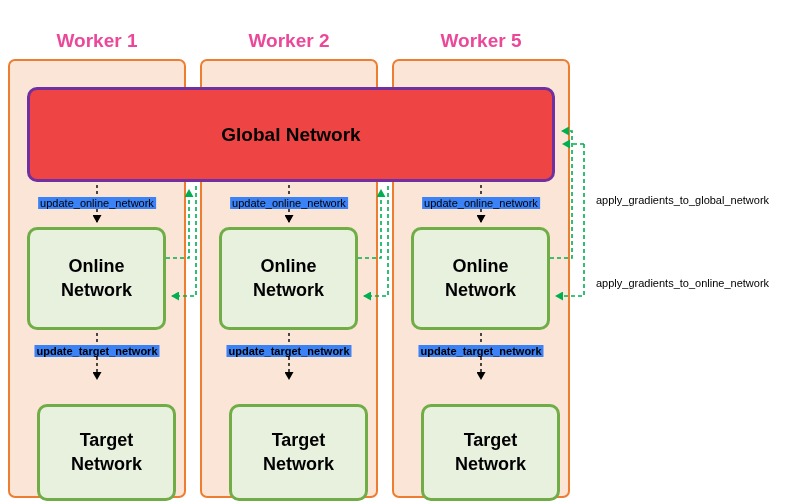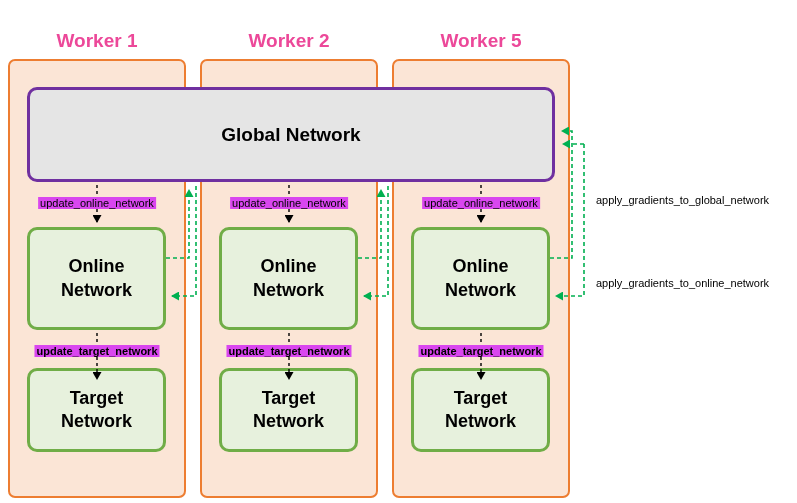--- a/index.html
+++ b/index.html
@@ -37,21 +37,21 @@
     z-index: 1;
   }
   .w1 { left: 8px; } .w2 { left: 200px; } .w3 { left: 392px; }
 
   .global {
     position: absolute;
     left: 27px;
     top: 87px;
     width: 528px;
     height: 95px;
-    background: #e5e5e5;
+    background: #ef4444;
     border: 3px solid #7030A0;
     border-radius: 10px;
     display: flex;
     align-items: center;
     justify-content: center;
     font-size: 19px;
     font-weight: bold;
     color: #000;
     z-index: 2;
   }
@@ -67,36 +67,36 @@
     justify-content: center;
     text-align: center;
     font-size: 18px;
     font-weight: bold;
     line-height: 1.3;
     color: #000;
     z-index: 2;
     padding: 0 18px;
   }
   .online { top: 227px; height: 103px; justify-content: flex-end; }
-  .target { top: 368px; height: 84px; }
+  .target { top: 404px; height: 97px; margin-left: 10px; }
   .nb1 { left: 27px; } .nb2 { left: 219px; } .nb3 { left: 411px; }
 
   .svg-layer {
     position: absolute;
     left: 0; top: 0;
     z-index: 3;
     pointer-events: none;
   }
 
   .edge-label {
     position: absolute;
     font-size: 11px;
     color: #000;
     z-index: 4;
-    background: #d946ef;
+    background: #3b82f6;
     padding: 0 2px;
     white-space: nowrap;
   }
   .edge-label.center { transform: translateX(-50%); }
   .el-uo { top: 197px; }
   .el-ut { top: 345px; font-weight: bold; }
   .cx1 { left: 97px; } .cx2 { left: 289px; } .cx3 { left: 481px; }
 
   .edge-label.right { background: #ffffff; left: 594px; }
   .el-agg { top: 194px; }

